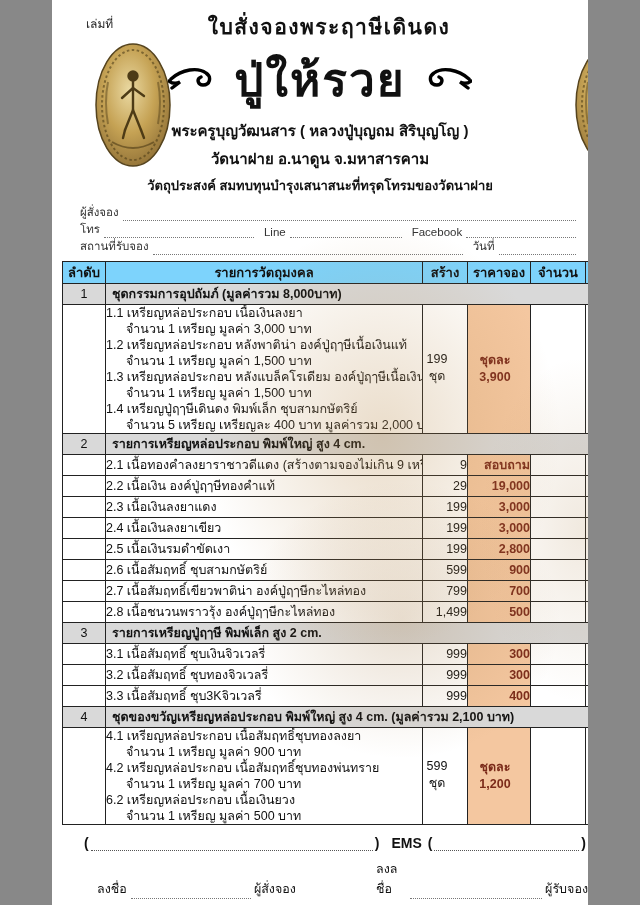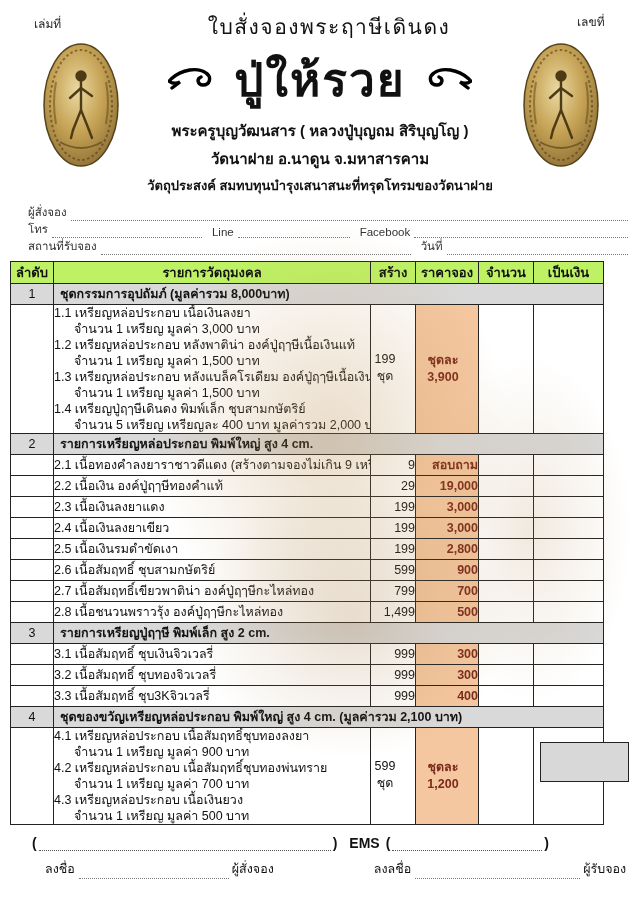--- a/index.html
+++ b/index.html
@@ -1,47 +1,47 @@
 <!DOCTYPE html>
 <html><head>
 <meta charset="utf-8">
 <style>
   html,body{margin:0;padding:0;background:#888;}
-  .page{position:relative;width:640px;height:905px;margin:0 auto;background:#fff;overflow:hidden;
+  .page{position:relative;width:536px;height:905px;margin:0 auto;background:#fff;overflow:hidden;
         font-family:"Liberation Sans","DejaVu Sans",sans-serif;color:#111;}
   
   .wm{position:absolute;pointer-events:none;}
   .wm1{left:150px;top:220px;width:360px;height:430px;background:radial-gradient(ellipse at center,rgba(186,141,79,.30),rgba(186,141,79,0) 70%);}
   .wm2{left:190px;top:480px;width:320px;height:280px;background:radial-gradient(ellipse at center,rgba(166,124,70,.24),rgba(166,124,70,0) 70%);}
   .wm3{left:430px;top:360px;width:200px;height:340px;background:radial-gradient(ellipse at center,rgba(176,134,78,.18),rgba(176,134,78,0) 72%);}
   
   .corner-label{position:absolute;font-size:12px;color:#222;}
   .corner-left{left:34px;top:14px;}
   .corner-right{left:577px;top:12px;}
   .medal{position:absolute;top:42px;}
   .medal-left{left:42px;}
   .medal-right{left:522px;}
   .head{padding-top:10px;text-align:center;}
-  .form-title{font-size:21px;font-weight:normal;letter-spacing:1.5px;margin-left:18px;}
+  .form-title{font-size:21px;font-weight:bold;letter-spacing:1.5px;margin-left:18px;}
   .main-title-row{display:flex;justify-content:center;align-items:center;gap:14px;margin-top:8px;height:58px;}
   .main-title{font-size:46px;font-weight:bold;letter-spacing:2px;line-height:1;}
   .sub1{font-size:15px;font-weight:bold;margin-top:10px;}
   .sub2{font-size:15px;font-weight:bold;margin-top:4px;}
   .sub3{font-size:13px;font-weight:600;margin-top:4px;}
   
   .form{margin:8px 12px 0 28px;font-size:11.5px;color:#333;}
   .frow{display:flex;align-items:flex-end;height:17px;}
   .frow .lbl{white-space:nowrap;padding-right:4px;}
   .dots{border-bottom:1.2px dotted #777;height:12px;}
   .grow{flex:1;}
   
   table.order{border-collapse:collapse;margin:6px 0 0 10px;table-layout:fixed;width:593px;font-size:12.5px;}
   table.order td{border:1px solid #222;padding:0;vertical-align:middle;overflow:hidden;}
   td.no{text-align:center;}
-  tr.hdr td{height:21px;text-align:center;font-weight:bold;font-size:13px;background:#bef264;}
+  tr.hdr td{height:21px;text-align:center;font-weight:bold;font-size:13px;background:#7dd3fc;}
   tr.sec td{background:#d9d9d9;height:19px;}
   tr.sec td.sec-title{padding-left:6px;font-weight:600;}
   td.item{padding:1px 2px 1px 5px;}
   td.item .line{line-height:16px;white-space:nowrap;}
   td.item .line.ind{padding-left:20px;}
   tr.row td{height:19px;}
   tr.row td.item{white-space:nowrap;}
   td.made{text-align:right;padding-right:7px;}
   td.made.ctr{text-align:center;padding-right:16px;}
   td.price{background:#f4c7a0;text-align:right;padding-right:8px;color:#7b2b1a;font-weight:600;}
@@ -288,21 +288,21 @@
           <td class="no sec-cell">4</td>
           <td class="sec-title" colspan="5">ชุดของขวัญเหรียญหล่อประกอบ พิมพ์ใหญ่ สูง 4 cm.   (มูลค่ารวม 2,100 บาท)</td>
         </tr>
         <tr class="blk">
           <td class="no"></td>
           <td class="item">
             <div class="line">4.1  เหรียญหล่อประกอบ เนื้อสัมฤทธิ์ชุบทองลงยา</div>
             <div class="line ind">จำนวน 1 เหรียญ   มูลค่า 900 บาท</div>
             <div class="line">4.2  เหรียญหล่อประกอบ เนื้อสัมฤทธิ์ชุบทองพ่นทราย</div>
             <div class="line ind">จำนวน 1 เหรียญ   มูลค่า 700 บาท</div>
-            <div class="line">4.3  เหรียญหล่อประกอบ เนื้อเงินยวง</div>
+            <div class="line">6.2  เหรียญหล่อประกอบ เนื้อเงินยวง</div>
             <div class="line ind">จำนวน 1 เหรียญ   มูลค่า 500 บาท</div>
           </td>
           <td class="made ctr">599 ชุด</td>
           <td class="price ctr">
             <div class="pv">ชุดละ</div>
             <div class="pv">1,200</div>
           </td>
           <td class="qty"></td>
           <td class="amt"></td>
         </tr>

